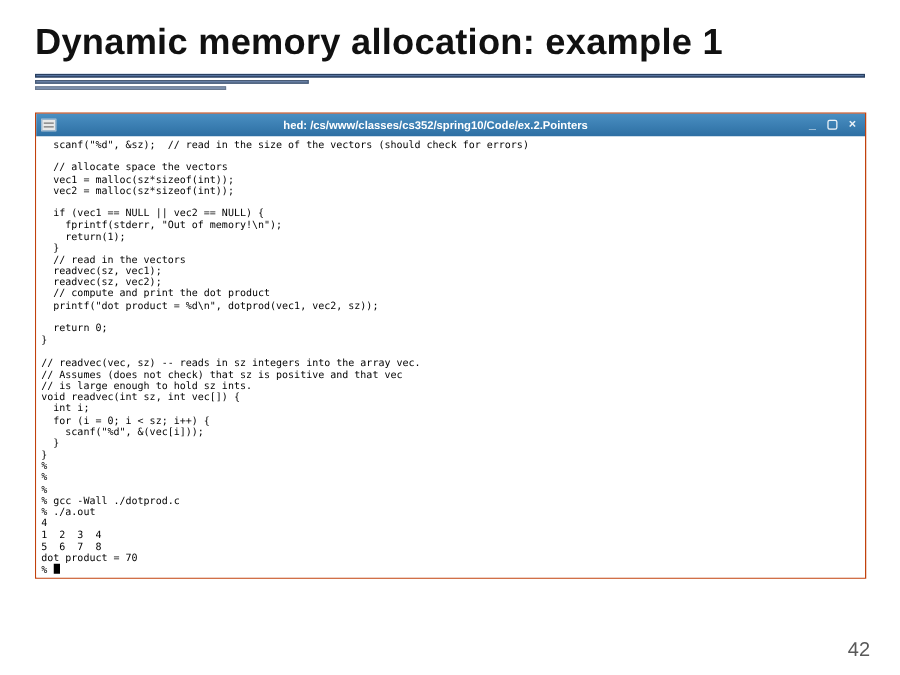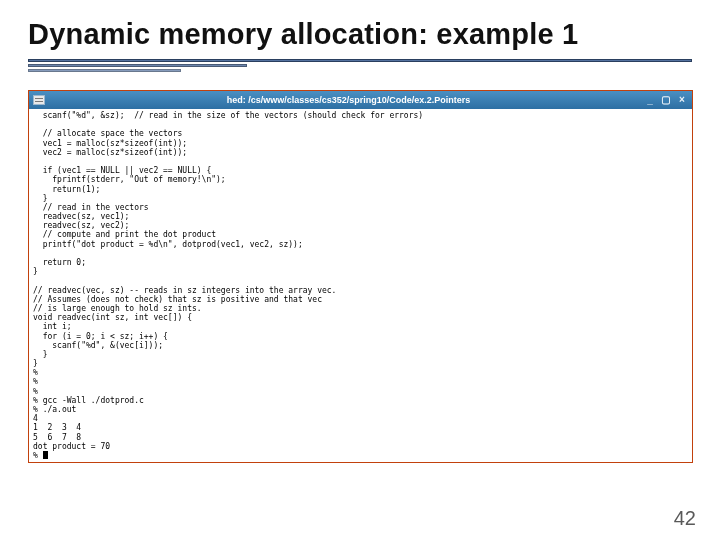--- a/index.html
+++ b/index.html
@@ -32,21 +32,21 @@
   .win-titlebar .title-text { flex: 1; text-align: center; }
   .win-btns { display: flex; gap: 4px; }
   .win-btn { width: 12px; height: 12px; display: flex; align-items: center; justify-content: center;
              font: 700 10px/1 Arial; color: #eaf2f8; }
   .term-body { background: #fff; padding: 2px 4px 2px 4px; }
   pre.code {
     font: 8px/1.15 "Lucida Console", Consolas, monospace;
     color: #000; white-space: pre; overflow: hidden;
   }
   pre.code .cursor { display:inline-block; width:5px; height:8px; background:#000; vertical-align:-1px;}
-  .pagenum { position: absolute; right: 24px; bottom: 10px; color: #595959; font-size: 20px; }
+  .pagenum { position: absolute; right: 24px; bottom: 10px; color: #595959; font-size: 16px; }
 </style>
 </head>
 <body>
 
 <div class="slide">
   <div class="title">Dynamic memory allocation: example 1</div>
   <div class="rules">
     <div class="rule r1"></div>
     <div class="rule r2"></div>
     <div class="rule r3"></div>

